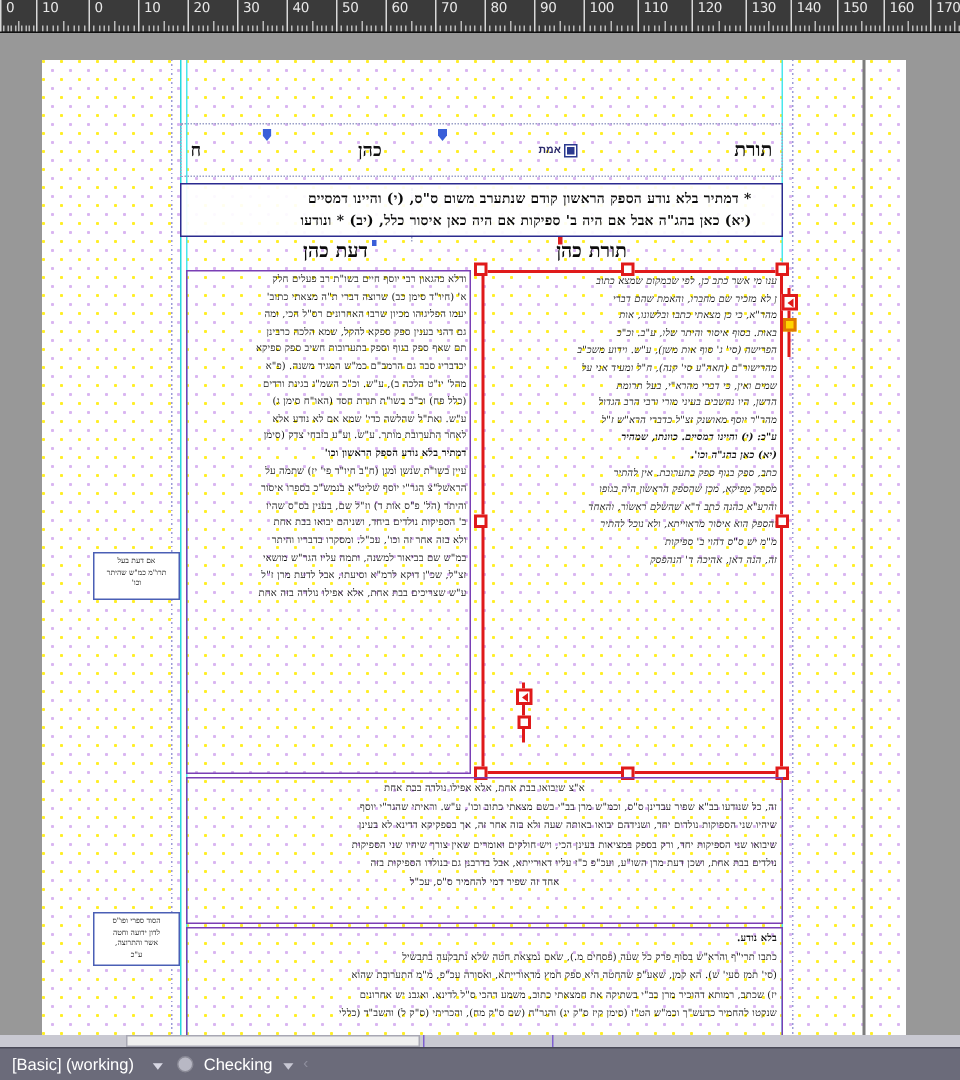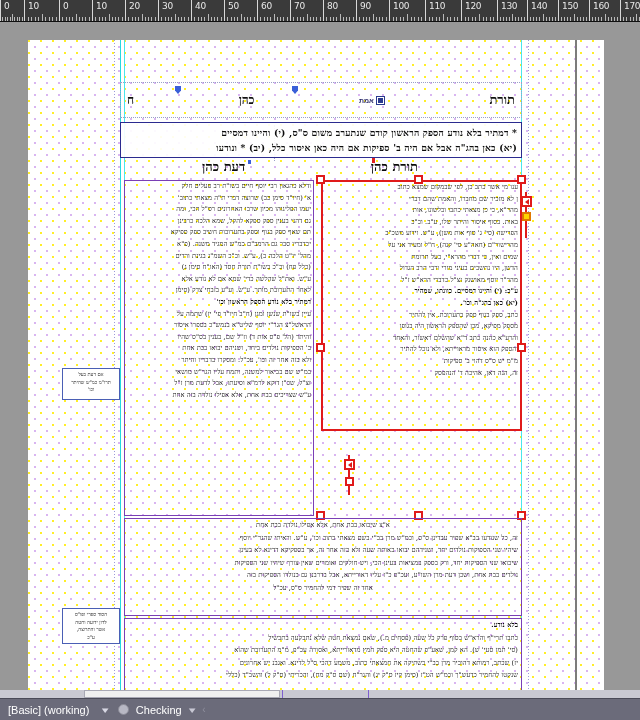--- a/index.html
+++ b/index.html
@@ -116,21 +116,21 @@
     background: #3a5fd8;
     clip-path: polygon(0 0, 100% 0, 100% 55%, 50% 100%, 0 55%);
   }
 
   
   .titleblock {
     position: absolute; left: 92px; top: 82px; width: 402px; height: 36px;
     border: 1px solid #2b2b8f;
     background: rgba(255,255,255,0.92);
     direction: rtl;
-    padding: 2px 4px 0 4px;
+    padding: 2px 20px 0 4px;
     overflow: hidden;
   }
   .titleline {
     font-family: "DejaVu Serif", serif;
     font-size: 9.2px; line-height: 15px;
     color: #0b0b0b; font-weight: 700;
     letter-spacing: 0.2px;
     white-space: nowrap;
   }
 
@@ -159,22 +159,23 @@
   .col {
     position: absolute;
     direction: rtl;
     overflow: hidden;
   }
   .col-left {
     left: 96px; top: 140px; width: 190px; height: 336px;
     border: 1px solid #7a3fb5;
   }
   .col-right {
-    left: 293px; top: 140px; width: 201px; height: 251px;
+    left: 293px; top: 140px; width: 201px; height: 336px;
     border: 2px solid #e01a1a;
+    font-style: italic;
   }
   .tline {
     font-family: "DejaVu Serif", serif;
     font-size: 6.6px;
     line-height: 11.6px;
     color: #101010;
     white-space: nowrap;
     padding: 0 2px;
     letter-spacing: 0.1px;
   }

